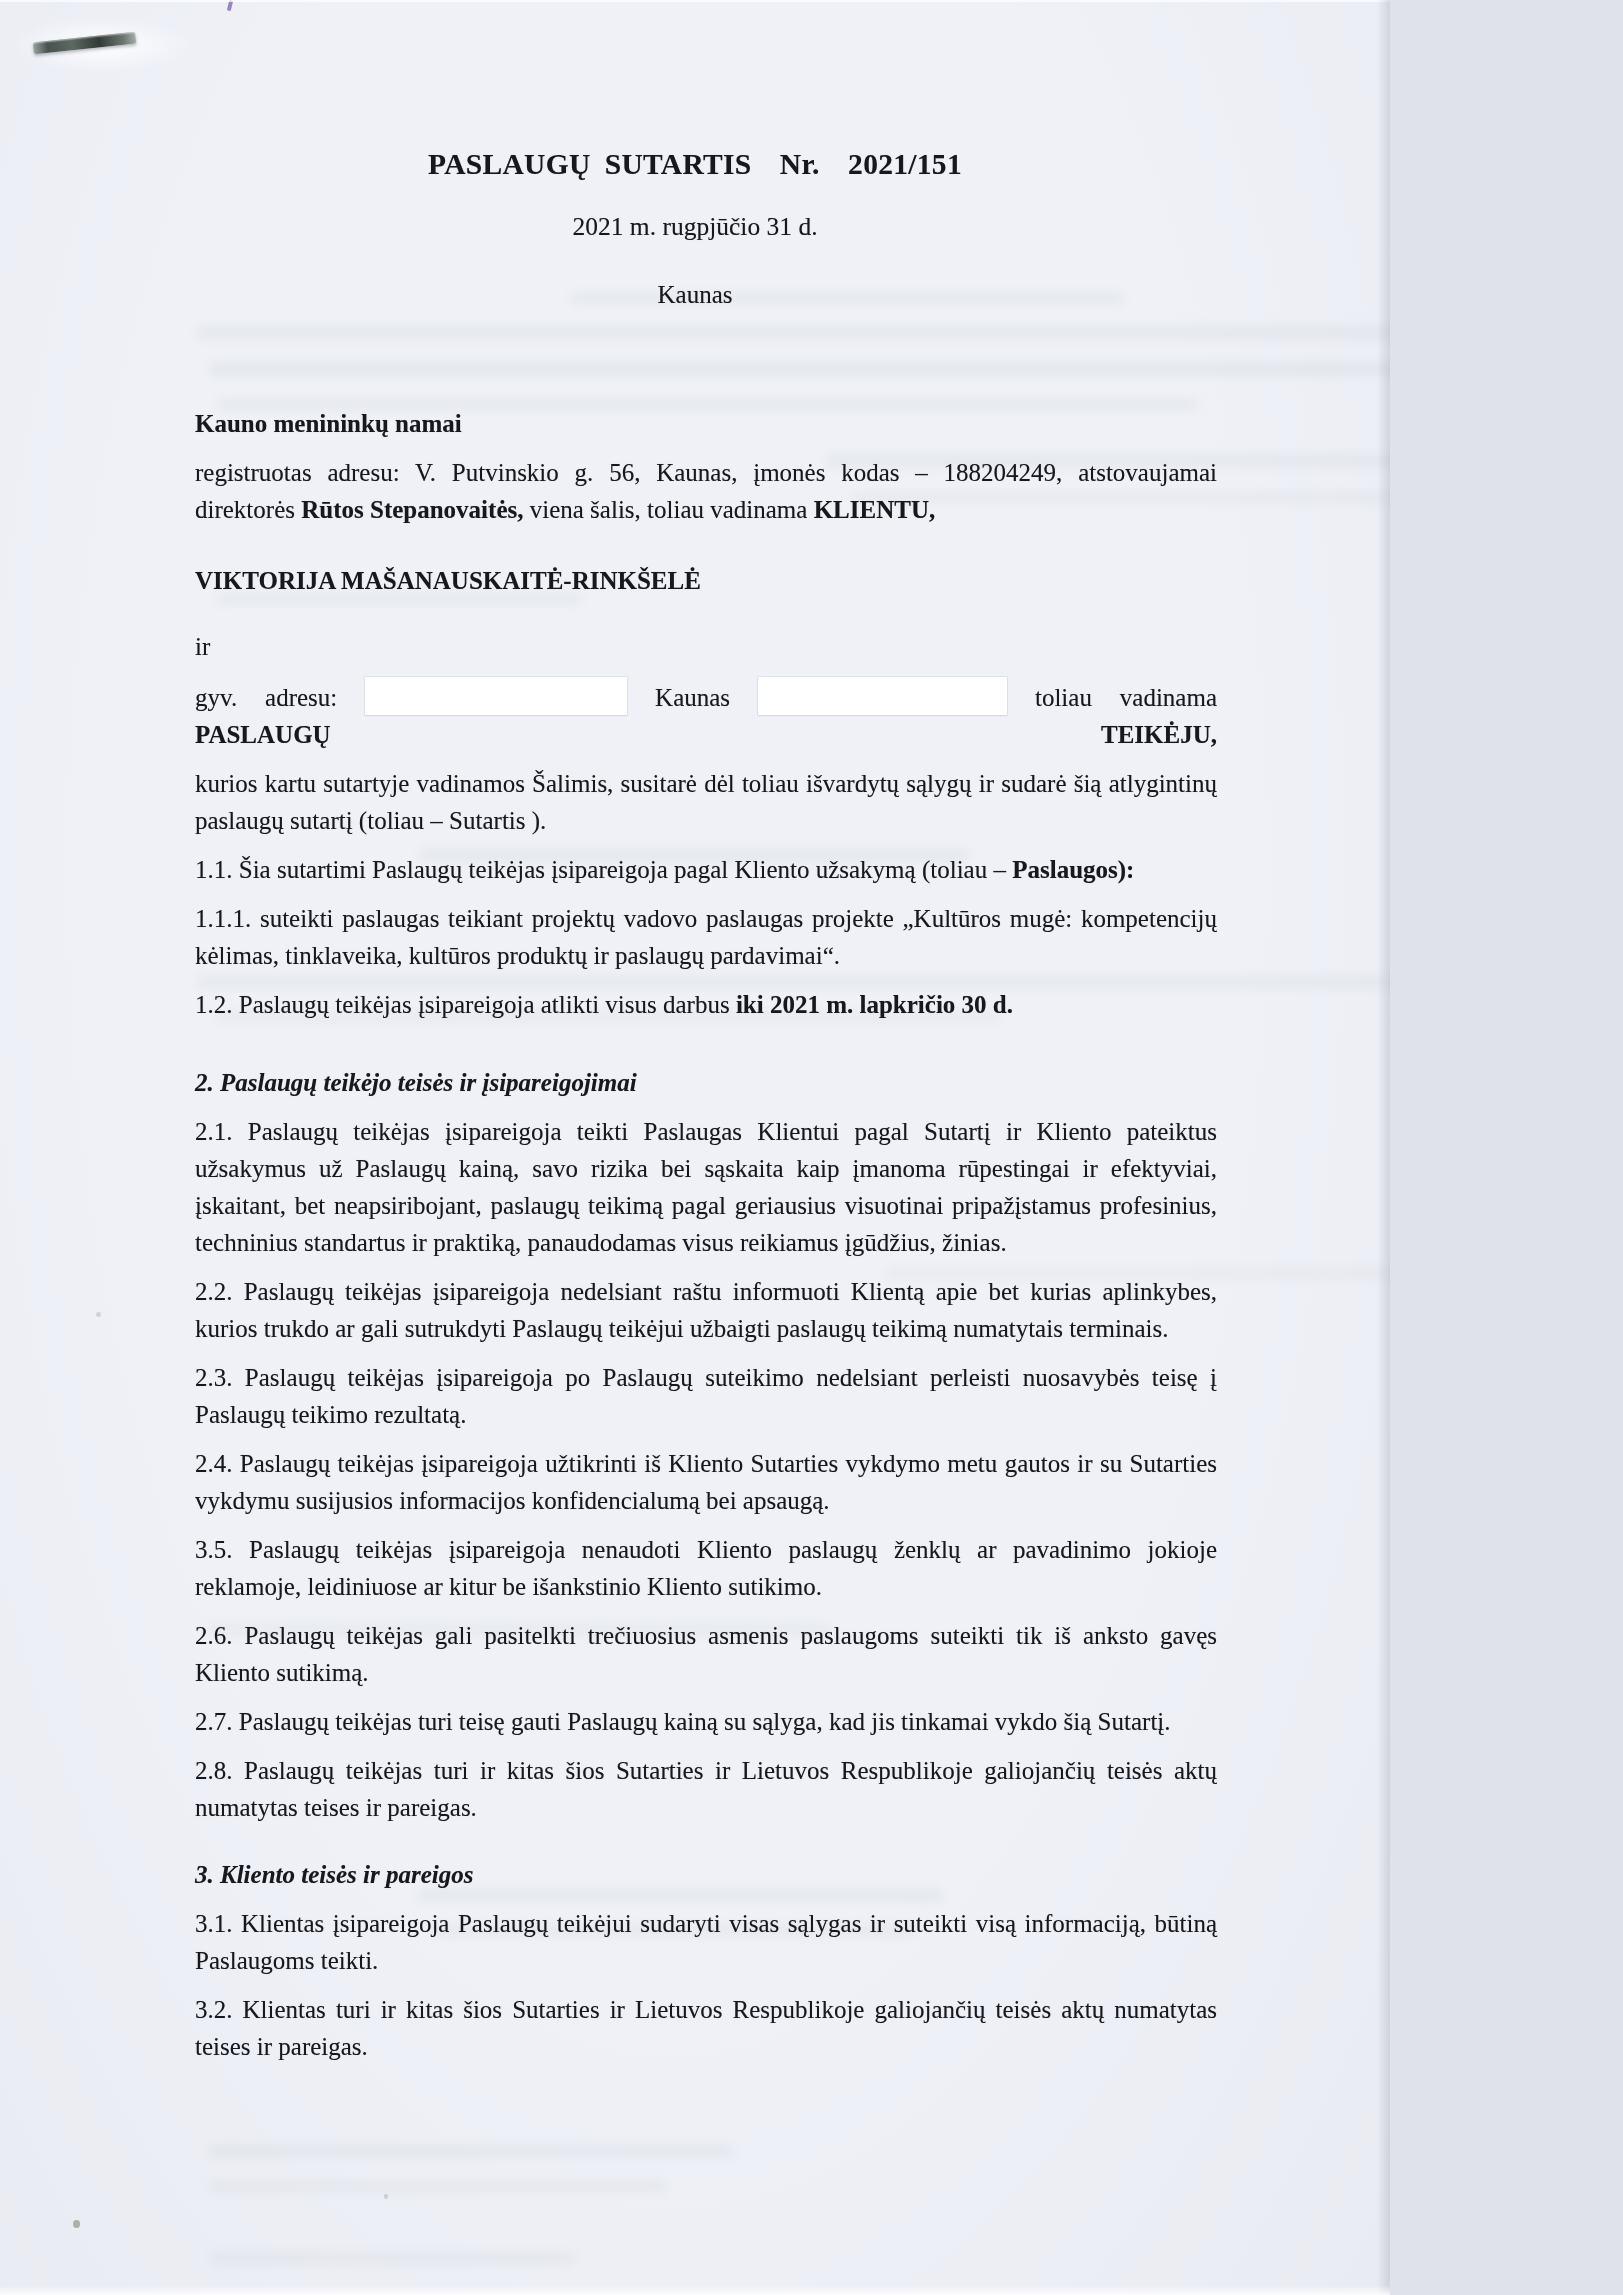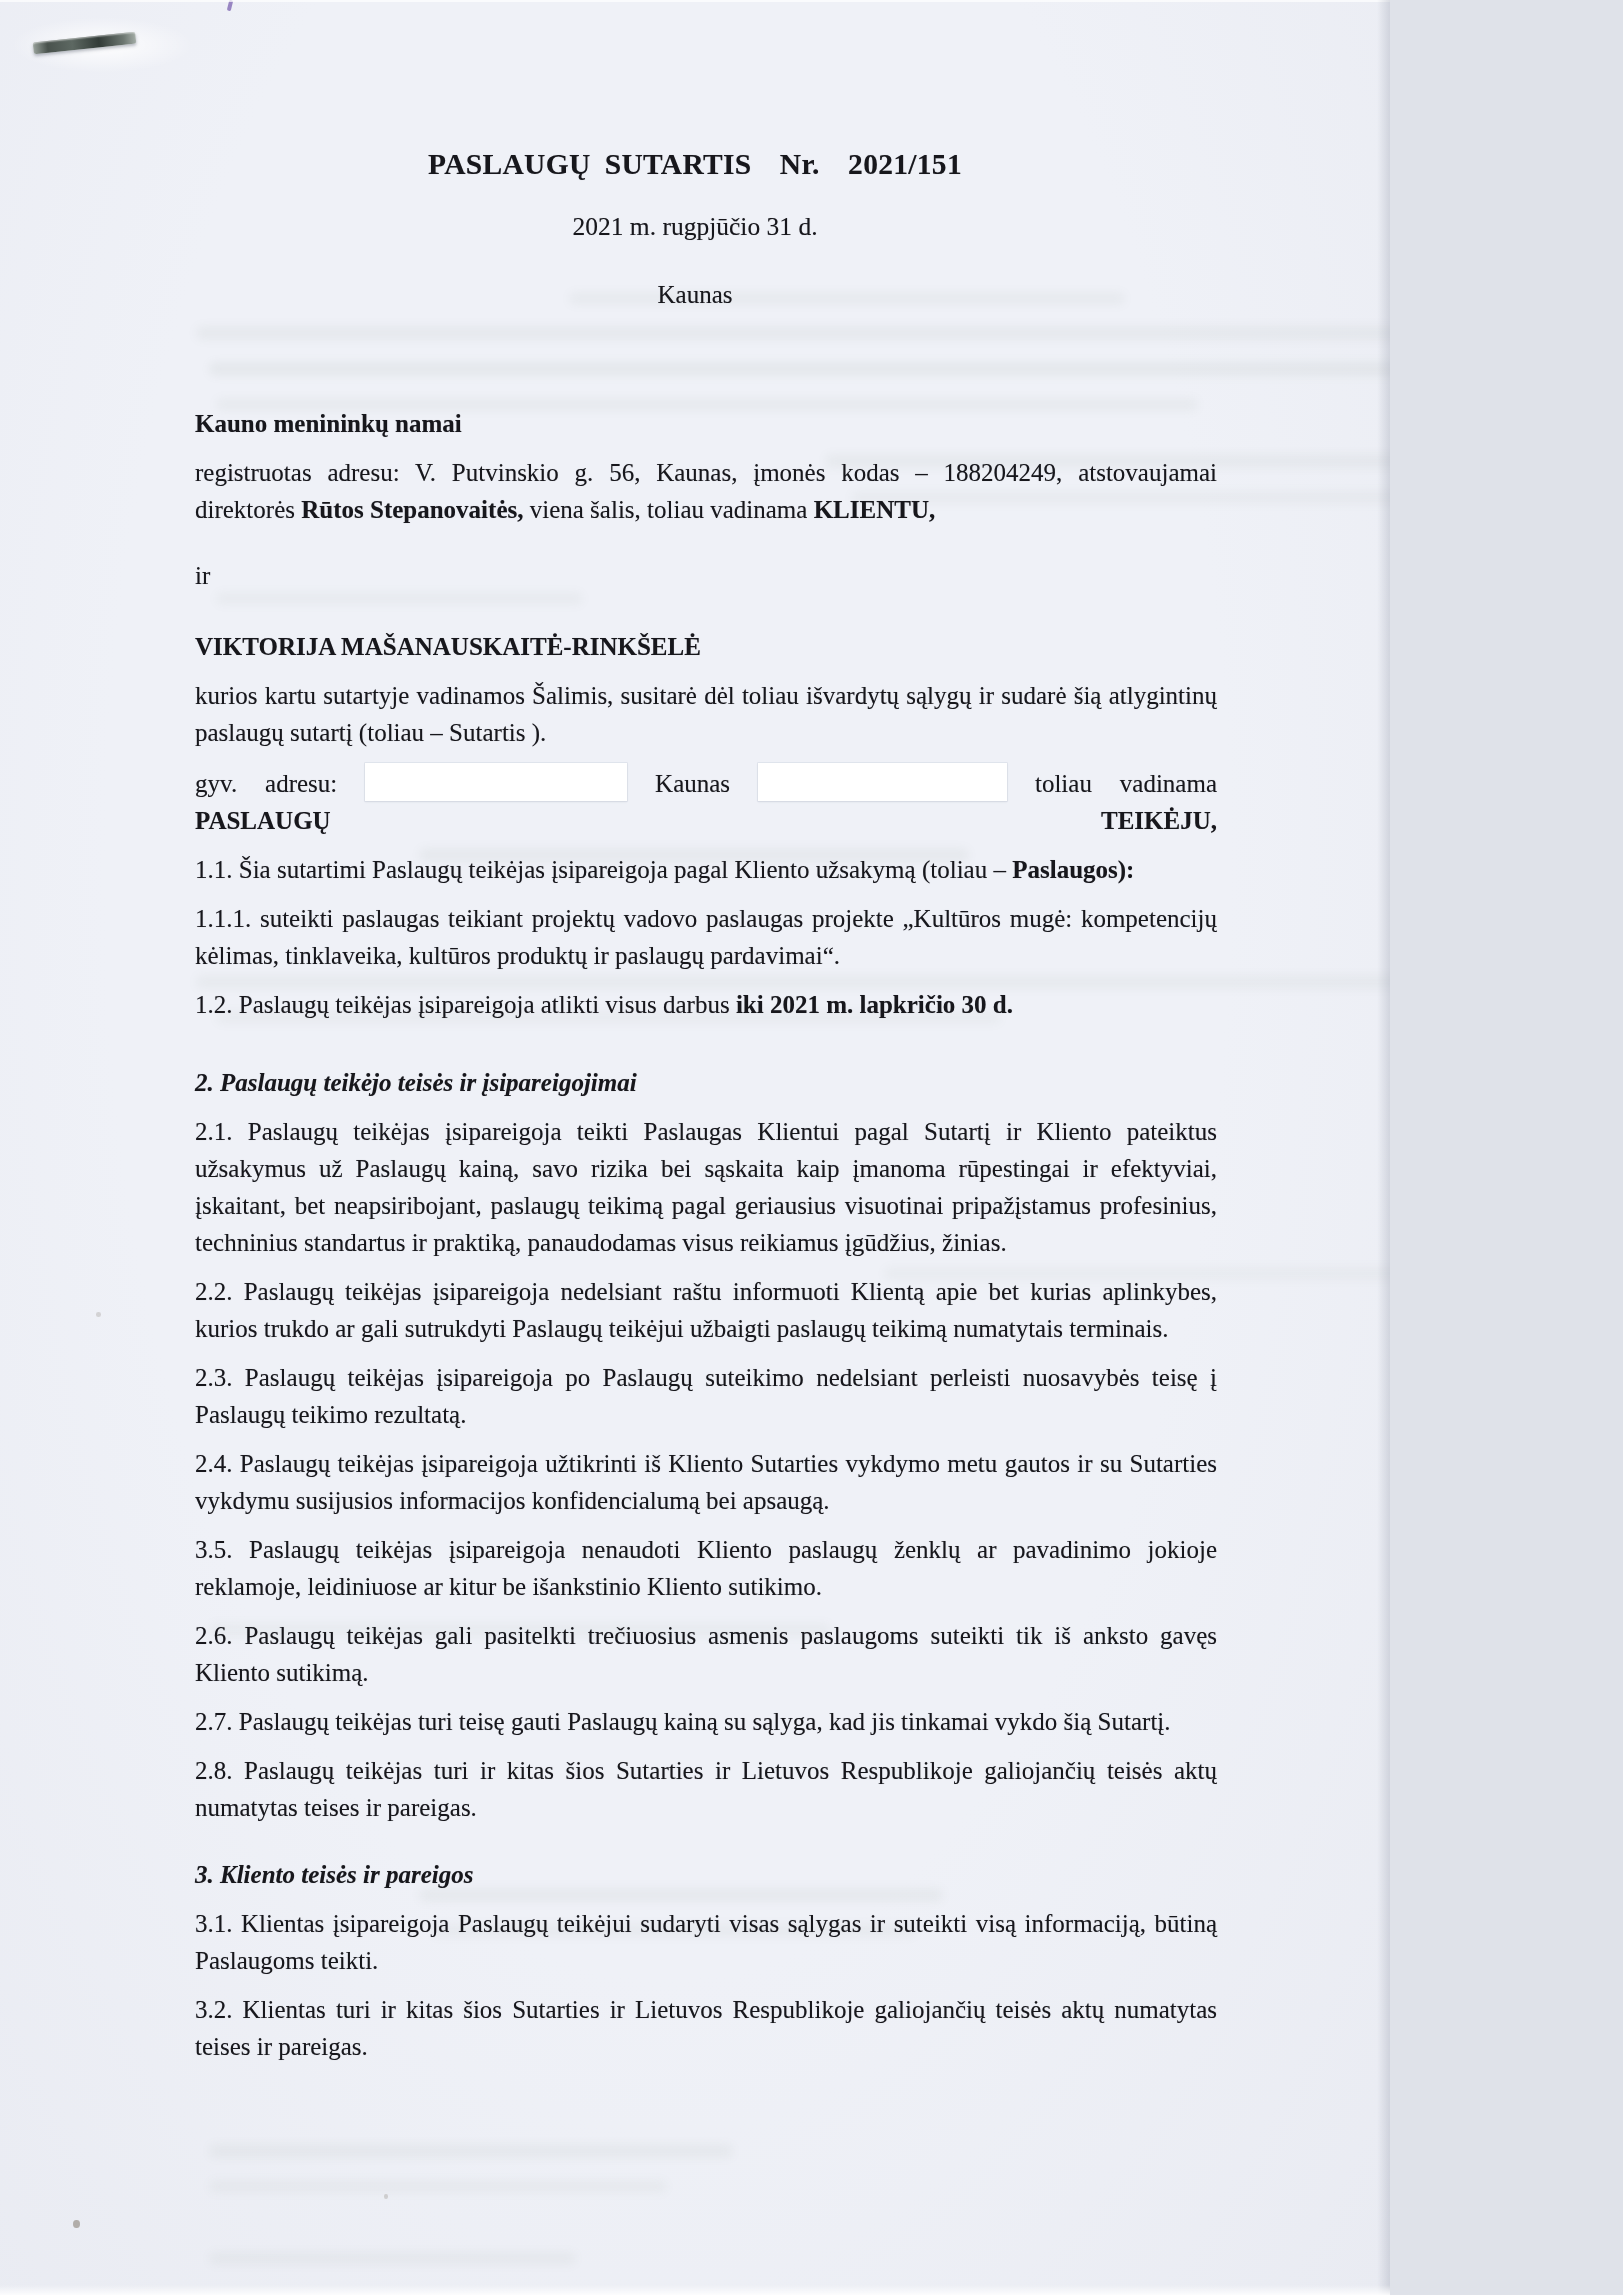--- a/index.html
+++ b/index.html
@@ -84,24 +84,24 @@
 
   <div class="header ink">
     <div class="title">PASLAUGŲ SUTARTIS&nbsp; Nr.&nbsp; 2021/151</div>
     <div class="date">2021 m. rugpjūčio 31 d.</div>
     <div class="city">Kaunas</div>
   </div>
 
   <div class="bodycol ink">
       <div class="block "><span class="b">Kauno menininkų namai</span></div>
       <div class="block just"><span>registruotas adresu: V. Putvinskio g. 56, Kaunas, įmonės kodas – 188204249, atstovaujamai direktorės </span><span class="b">Rūtos Stepanovaitės,</span><span> viena šalis, toliau vadinama </span><span class="b">KLIENTU,</span></div>
+      <div class="block mt-prov"><span class="b">VIKTORIJA MAŠANAUSKAITĖ-RINKŠELĖ</span></div>
       <div class="block mt-ir"><span>ir</span></div>
-      <div class="block mt-prov"><span class="b">VIKTORIJA MAŠANAUSKAITĖ-RINKŠELĖ</span></div>
+      <div class="block just-last"><span>gyv. adresu: </span><span class="redaction" style="width: 262px; height: 38px;"></span><span> Kaunas </span><span class="redaction" style="width: 249px; height: 38px;"></span><span> toliau vadinama </span><span class="b">PASLAUGŲ TEIKĖJU,</span></div>
       <div class="block just"><span>kurios kartu sutartyje vadinamos Šalimis, susitarė dėl toliau išvardytų sąlygų ir sudarė šią atlygintinų paslaugų sutartį  (toliau – Sutartis ).</span></div>
-      <div class="block just-last"><span>gyv. adresu: </span><span class="redaction" style="width: 262px; height: 38px;"></span><span> Kaunas </span><span class="redaction" style="width: 249px; height: 38px;"></span><span> toliau vadinama </span><span class="b">PASLAUGŲ TEIKĖJU,</span></div>
       <div class="block just"><span>1.1. Šia sutartimi Paslaugų teikėjas įsipareigoja pagal Kliento užsakymą (toliau – </span><span class="b">Paslaugos):</span></div>
       <div class="block just"><span>1.1.1. suteikti paslaugas teikiant projektų vadovo paslaugas projekte „Kultūros mugė: kompetencijų kėlimas, tinklaveika, kultūros produktų ir paslaugų pardavimai“.</span></div>
       <div class="block just"><span>1.2. Paslaugų teikėjas įsipareigoja atlikti visus darbus </span><span class="b">iki 2021 m. lapkričio 30 d.</span></div>
       <div class="block heading mt-h2"><span>2. Paslaugų teikėjo teisės ir įsipareigojimai</span></div>
       <div class="block just"><span>2.1. Paslaugų teikėjas įsipareigoja teikti Paslaugas Klientui pagal Sutartį ir Kliento pateiktus užsakymus už Paslaugų kainą, savo rizika bei sąskaita kaip įmanoma rūpestingai ir efektyviai, įskaitant, bet neapsiribojant, paslaugų teikimą pagal geriausius visuotinai pripažįstamus profesinius, techninius standartus ir praktiką, panaudodamas visus reikiamus įgūdžius, žinias.</span></div>
       <div class="block just"><span>2.2. Paslaugų teikėjas įsipareigoja nedelsiant raštu informuoti Klientą apie bet kurias aplinkybes, kurios trukdo ar gali sutrukdyti Paslaugų teikėjui užbaigti paslaugų teikimą numatytais terminais.</span></div>
       <div class="block just"><span>2.3. Paslaugų teikėjas įsipareigoja po Paslaugų suteikimo nedelsiant perleisti nuosavybės teisę į Paslaugų teikimo rezultatą.</span></div>
       <div class="block just"><span>2.4. Paslaugų teikėjas įsipareigoja užtikrinti iš Kliento Sutarties vykdymo metu gautos ir su Sutarties vykdymu susijusios informacijos konfidencialumą bei apsaugą.</span></div>
       <div class="block just"><span>3.5. Paslaugų teikėjas įsipareigoja nenaudoti Kliento paslaugų ženklų ar pavadinimo jokioje reklamoje, leidiniuose ar kitur be išankstinio Kliento sutikimo.</span></div>
       <div class="block just"><span>2.6. Paslaugų teikėjas gali pasitelkti trečiuosius asmenis paslaugoms suteikti tik iš anksto gavęs Kliento sutikimą.</span></div>

